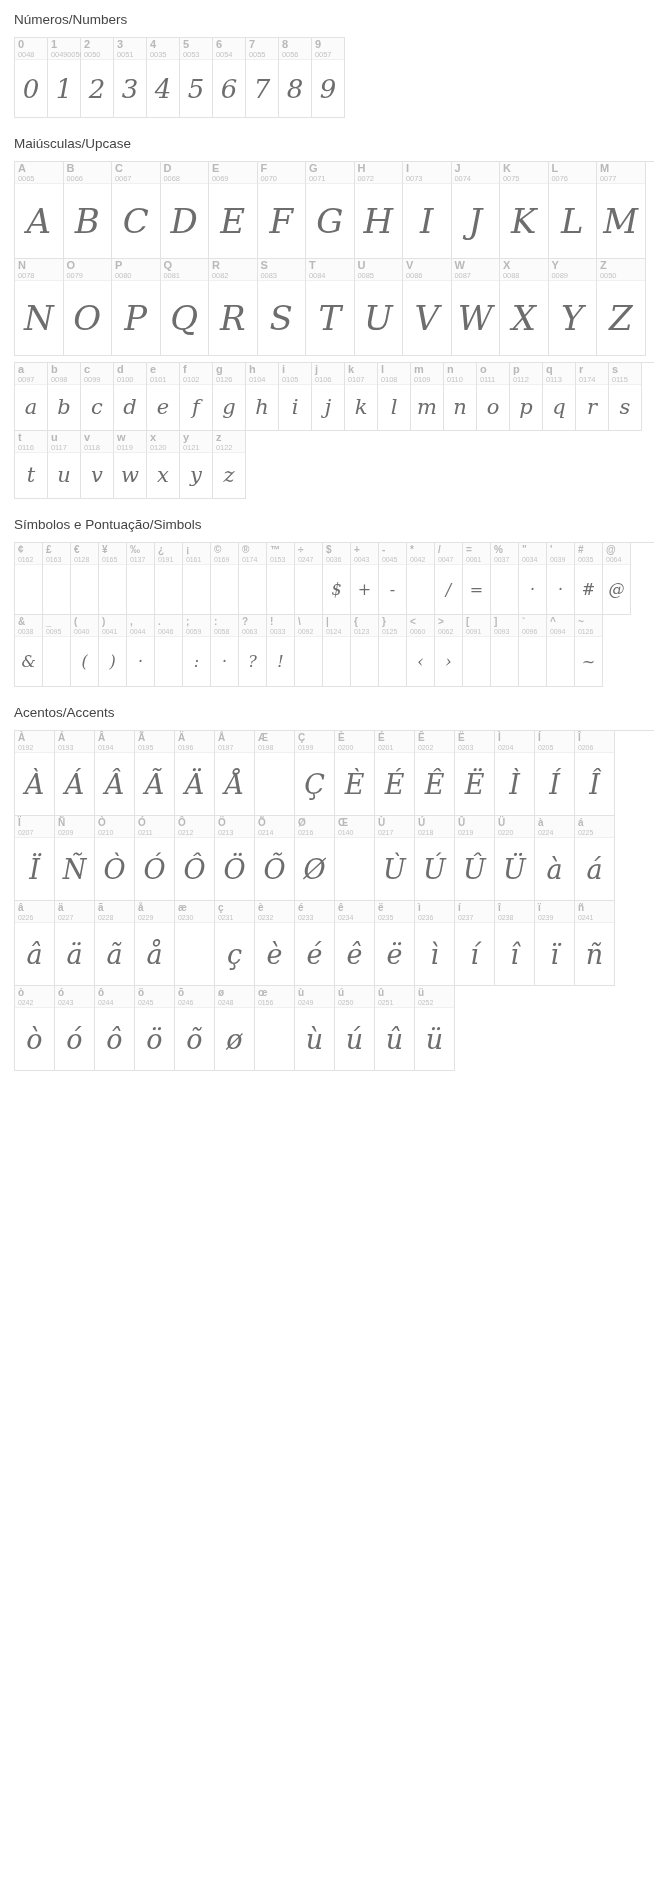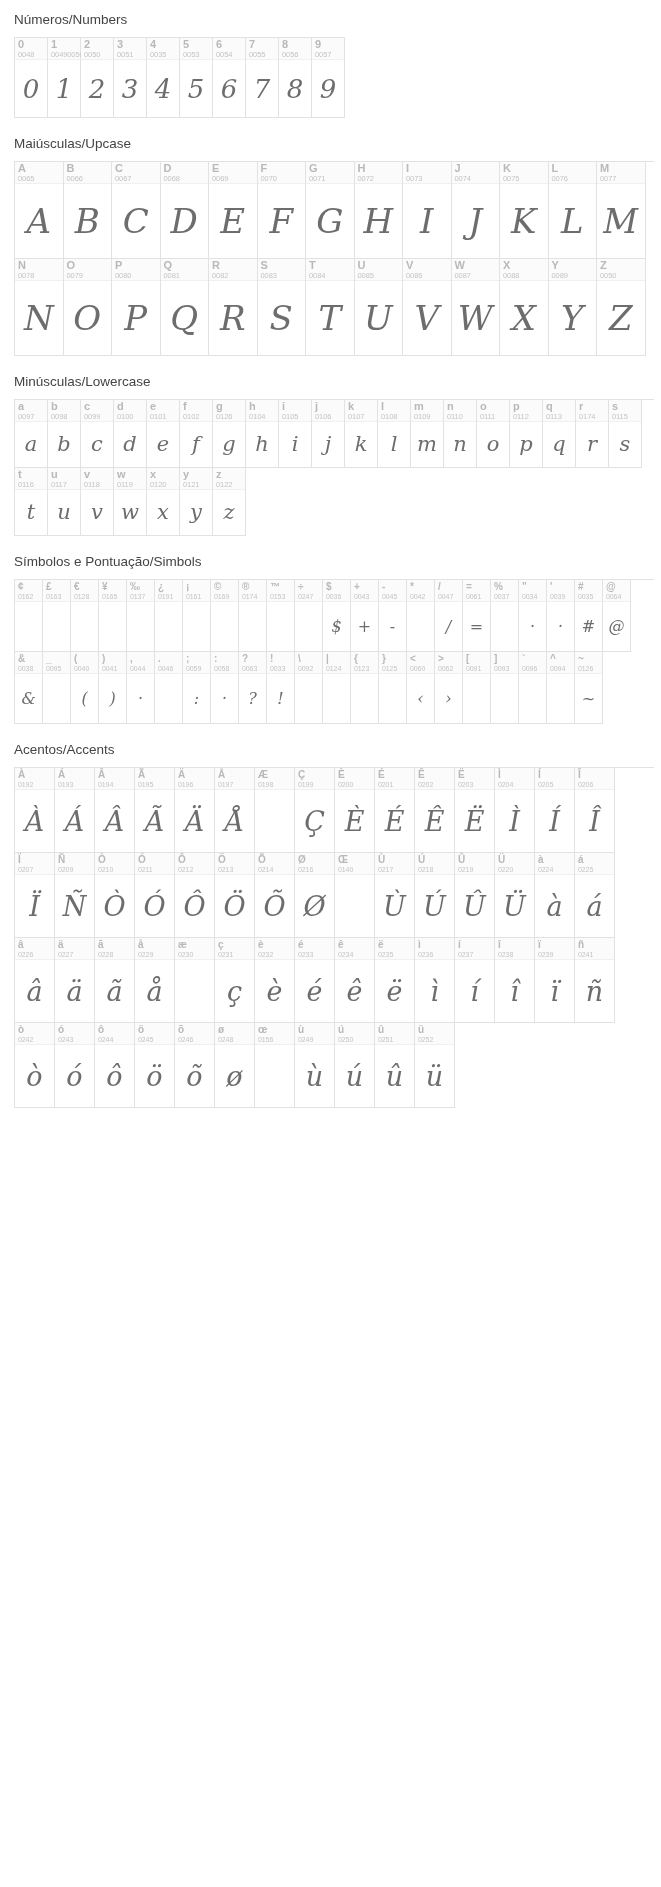--- a/index.html
+++ b/index.html
@@ -362,21 +362,20 @@
         <div class="cell">
           <div class="head">
             <span class="ch">Z</span>
             <span class="code">0050</span>
           </div>
           <div class="glyph">Z</div>
         </div>
       </div>
     </div>
     <div class="section">
-      <div class="section-title">Minúsculas/Lowercase</div>
       <div class="grid g-low">
         <div class="cell">
           <div class="head">
             <span class="ch">a</span>
             <span class="code">0097</span>
           </div>
           <div class="glyph">a</div>
         </div>
         <div class="cell">
           <div class="head">

